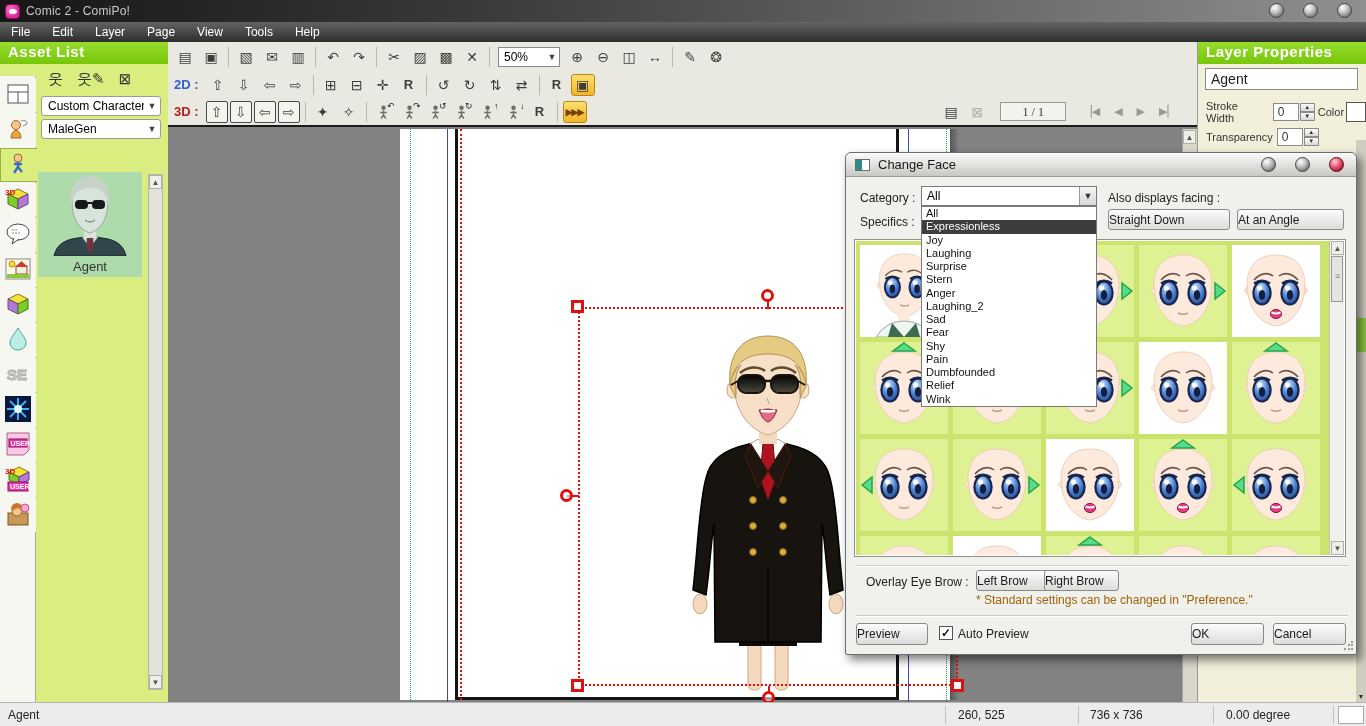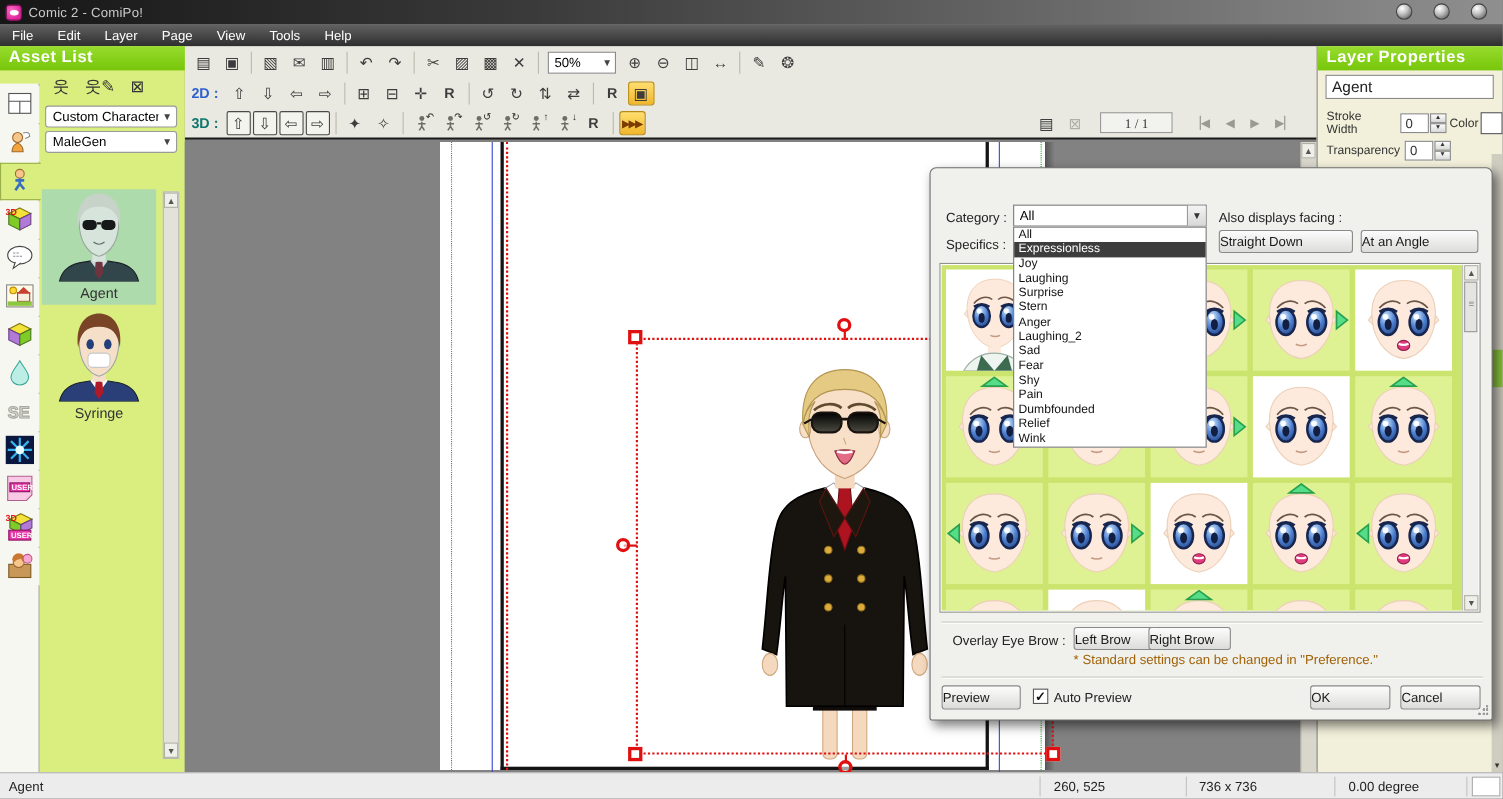--- a/index.html
+++ b/index.html
@@ -30,21 +30,21 @@
   #toolbar { position:absolute; left:168px; top:42px; width:1029px; height:85px;
     background:#e9e9e1; border-bottom:2px solid #1b1b1b; }
   .tb-row { position:absolute; left:4px; display:flex; align-items:center; height:27px; }
   .tbtn { width:24px; height:22px; margin:0 1px; display:flex; align-items:center; justify-content:center;
     font-size:14px; color:#3d3d3d; border:1px solid transparent; border-radius:3px; background:transparent; }
   .tbtn.box3d { border:1px solid #4a4a4a; background:#f4f4ee; border-radius:2px; width:22px; }
   .tbtn.hl { background:linear-gradient(#ffdf6e,#f0b62a); border:1px solid #b98a10; }
   .tbtn .ddd { color:#7a3c00; font-size:9px; letter-spacing:-1px; font-weight:bold; }
   .tb-sep { width:1px; height:20px; background:#b9b9ad; margin:0 4px; }
   .tb-label { font-weight:bold; font-size:13px; margin:0 6px 0 2px; }
-  .tb-label.l2d { color:#2e5fd0; } .tb-label.l3d { color:#0f766e; }
+  .tb-label.l2d { color:#2e5fd0; } .tb-label.l3d { color:#b91c1c; }
   #zoom-combo { width:62px; height:20px; background:#fff; border:1px solid #8a8a8a; margin:0 4px;
     display:flex; align-items:center; font-size:12px; }
   #zoom-combo span.v { flex:1; padding-left:5px; }
   #zoom-combo .arr { width:14px; text-align:center; color:#444; font-size:9px; }
   .person-btn { position:relative; }
   .person-btn .ov { position:absolute; right:0; top:-1px; font-size:9px; color:#222; }
   #page-nav { position:absolute; right:14px; top:0; height:27px; display:flex; align-items:center; }
   #page-counter { width:66px; height:19px; background:#f2f2ee; border:1px solid #9a9a9a;
     text-align:center; line-height:18px; font-size:12px; color:#333; margin:0 10px;font-family:Liberation Serif, serif; }
   .nav-btn { color:#9a9a93; font-size:11px; margin:0 7px; }
@@ -434,34 +434,20 @@
               <rect x="42" y="52" width="12" height="12" fill="#d7e4dc"></rect>
               <path d="M30,28 C30,14 38,8 48,8 C58,8 66,14 66,28 C66,44 59,56 48,59 C37,56 30,44 30,28 Z" fill="#d7e4dc" stroke="#9aa89e"></path>
               <path d="M29,33 C26,10 38,2 48,2 C58,2 70,10 67,33 C65,20 60,14 48,14 C36,14 31,20 29,33 Z" fill="#c7d2c9"></path>
               <rect x="33" y="26" width="13" height="9" rx="4" fill="#16181a"></rect>
               <rect x="50" y="26" width="13" height="9" rx="4" fill="#16181a"></rect>
               <line x1="46" y1="29" x2="50" y2="29" stroke="#16181a" stroke-width="2"></line>
               <path d="M43,46 q5,4 10,0" stroke="#5a6e66" fill="none"></path>
             </svg></div>
           <div class="lbl">Agent</div>
         </div>
-        <div class="asset-item">
-          <div><svg width="96" height="82" viewBox="0 0 96 82">
-              <path d="M48,62 L30,65 C18,68 14,74 12,82 L84,82 C82,74 78,68 66,65 Z" fill="#2a3f77" stroke="#1a2228"></path>
-              <path d="M40,63 L48,74 L56,63 L52,61 L48,66 L44,61 Z" fill="#ffffff"></path>
-              <path d="M45,64 h6 l1,10 -4,6 -4,-6 Z" fill="#b01a28"></path>
-              <rect x="42" y="52" width="12" height="12" fill="#f6dfc9"></rect>
-              <path d="M30,28 C30,14 38,8 48,8 C58,8 66,14 66,28 C66,44 59,56 48,59 C37,56 30,44 30,28 Z" fill="#f6dfc9" stroke="#9aa89e"></path>
-              <path d="M29,33 C26,10 38,2 48,2 C58,2 70,10 67,33 C65,20 60,14 48,14 C36,14 31,20 29,33 Z" fill="#7a4526"></path>
-              <ellipse cx="40" cy="30" rx="3.4" ry="4.6" fill="#24407a"></ellipse>
-              <ellipse cx="56" cy="30" rx="3.4" ry="4.6" fill="#24407a"></ellipse>
-              <rect x="38" y="38" width="20" height="13" rx="4" fill="#fff" stroke="#c8c8c8"></rect>
-            </svg></div>
-          <div class="lbl">Syringe</div>
-        </div>
       </div>
     <div id="asset-scroll">
       <div class="scr-btn" style="top:0">▲</div>
       <div class="scr-btn" style="bottom:0">▼</div>
     </div>
   </div>
 </div>
 
 <div id="canvas">
   <div id="page"></div>
@@ -564,20 +550,29 @@
         </div>
     </div>
   </div>
   <div id="rp-scroll">
     <div id="rp-thumb"></div>
     <div id="rp-down">▼</div>
   </div>
 </div>
 
 <div id="dialog">
+  <div id="dlg-title">
+    <div id="dlg-icon"></div>
+    <span class="t">Change Face</span>
+    <div class="spheres">
+      <div class="sphere"></div>
+      <div class="sphere"></div>
+      <div class="sphere red"></div>
+    </div>
+  </div>
 
   <span class="dlg-label" style="left:14px; top:38px">Category :</span>
   <div class="combo" style="left:75px; top:33px; width:176px; height:20px">
     <span class="v">All</span>
     <span class="arr">▼</span>
   </div>
   <span class="dlg-label" style="left:14px; top:62px">Specifics :</span>
   <span class="dlg-label" style="left:262px; top:38px">Also displays facing :</span>
   <button class="push" style="left:262px; top:56px; width:122px; height:21px">Straight Down</button>
   <button class="push" style="left:391px; top:56px; width:107px; height:21px">At an Angle</button>

